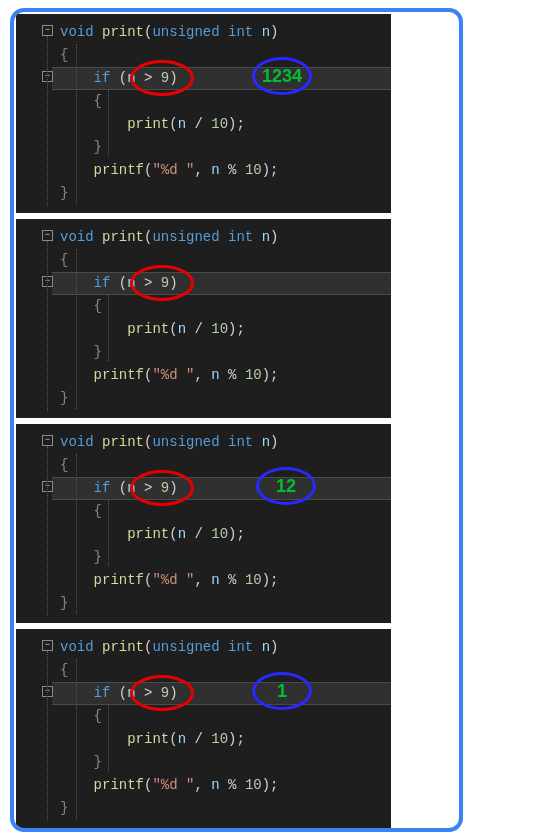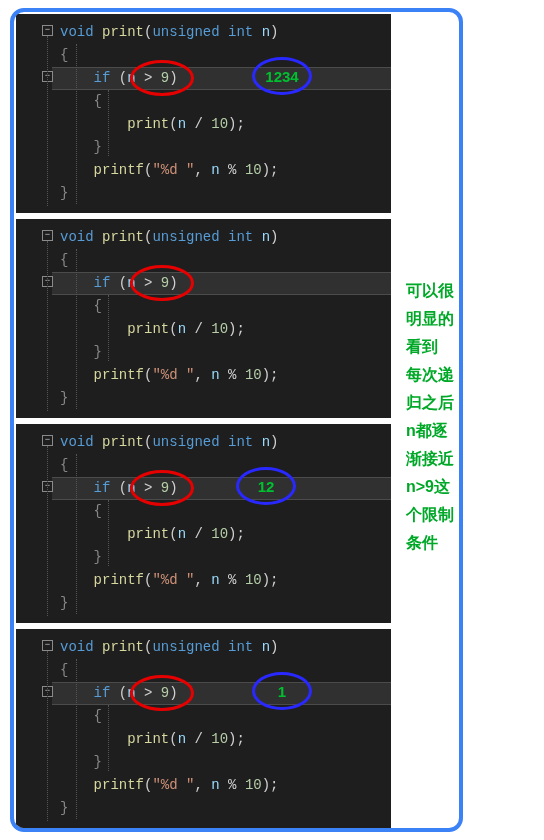--- a/index.html
+++ b/index.html
@@ -96,21 +96,21 @@
       border: 3px solid #2828ff;
       border-radius: 50%;
       background: transparent;
       width: 60px; height: 38px;
       display: flex;
       align-items: center;
       justify-content: center;
     }
     .ellipse-blue-label {
       color: #00c030;
-      font-size: 15px;
+      font-size: 18px;
       font-weight: 700;
       font-family: "Arial", sans-serif;
     }
     
     .annotation {
       position: absolute;
       left: 392px;
       top: 265px;
       font-family: "Microsoft YaHei", "Arial", sans-serif;
       font-size: 16px;
@@ -190,21 +190,21 @@
         <div class="row" style="top:7px"><span class="tok-kw">void</span> <span class="tok-fn">print</span><span class="tok-pun">(</span><span class="tok-type">unsigned</span> <span class="tok-type">int</span> <span class="tok-id">n</span><span class="tok-pun">)</span></div>
         <div class="row" style="top:30px"><span class="brace">{</span></div>
         <div class="row" style="top:53px">    <span class="tok-kw">if</span> <span class="tok-pun">(</span><span class="tok-id">n</span> <span class="tok-op">&gt;</span> <span class="tok-num">9</span><span class="tok-pun">)</span></div>
         <div class="row" style="top:76px">    <span class="brace">{</span></div>
         <div class="row" style="top:99px">        <span class="tok-fn">print</span><span class="tok-pun">(</span><span class="tok-id">n</span> <span class="tok-op">/</span> <span class="tok-num">10</span><span class="tok-pun">);</span></div>
         <div class="row" style="top:122px">    <span class="brace">}</span></div>
         <div class="row" style="top:145px">    <span class="tok-fn">printf</span><span class="tok-pun">(</span><span class="tok-str">"%d "</span><span class="tok-pun">,</span> <span class="tok-id">n</span> <span class="tok-op">%</span> <span class="tok-num">10</span><span class="tok-pun">);</span></div>
         <div class="row" style="top:168px"><span class="brace">}</span></div>
       </div>
       <div class="ellipse-red" style="left:114px;top:46px"></div>
-      <div class="ellipse-blue" style="left:220px;top:43px">
+      <div class="ellipse-blue" style="left:240px;top:43px">
         <span class="ellipse-blue-label">12</span>
       </div>
     </div>
 
     <div class="code-panel">
       <div class="hl-bar" style="top:53px"></div>
       <div class="fold-box minus" style="top:11px"></div>
       <div class="fold-box minus" style="top:57px"></div>
       <div class="fold-line" style="top:22px;height:170px"></div>
       <div class="code-area">
@@ -220,20 +220,14 @@
         <div class="row" style="top:168px"><span class="brace">}</span></div>
       </div>
       <div class="ellipse-red" style="left:114px;top:46px"></div>
       <div class="ellipse-blue" style="left:236px;top:43px">
         <span class="ellipse-blue-label">1</span>
       </div>
     </div>
 
   </div>
 
-  <div class="annotation">
-    <p>可以很明显的看到</p>
-    <p>每次递归之后</p>
-    <p>n都逐渐接近</p>
-    <p>n&gt;9这个限制条件</p>
-  </div>
 
 </div>
 
 </body></html>

